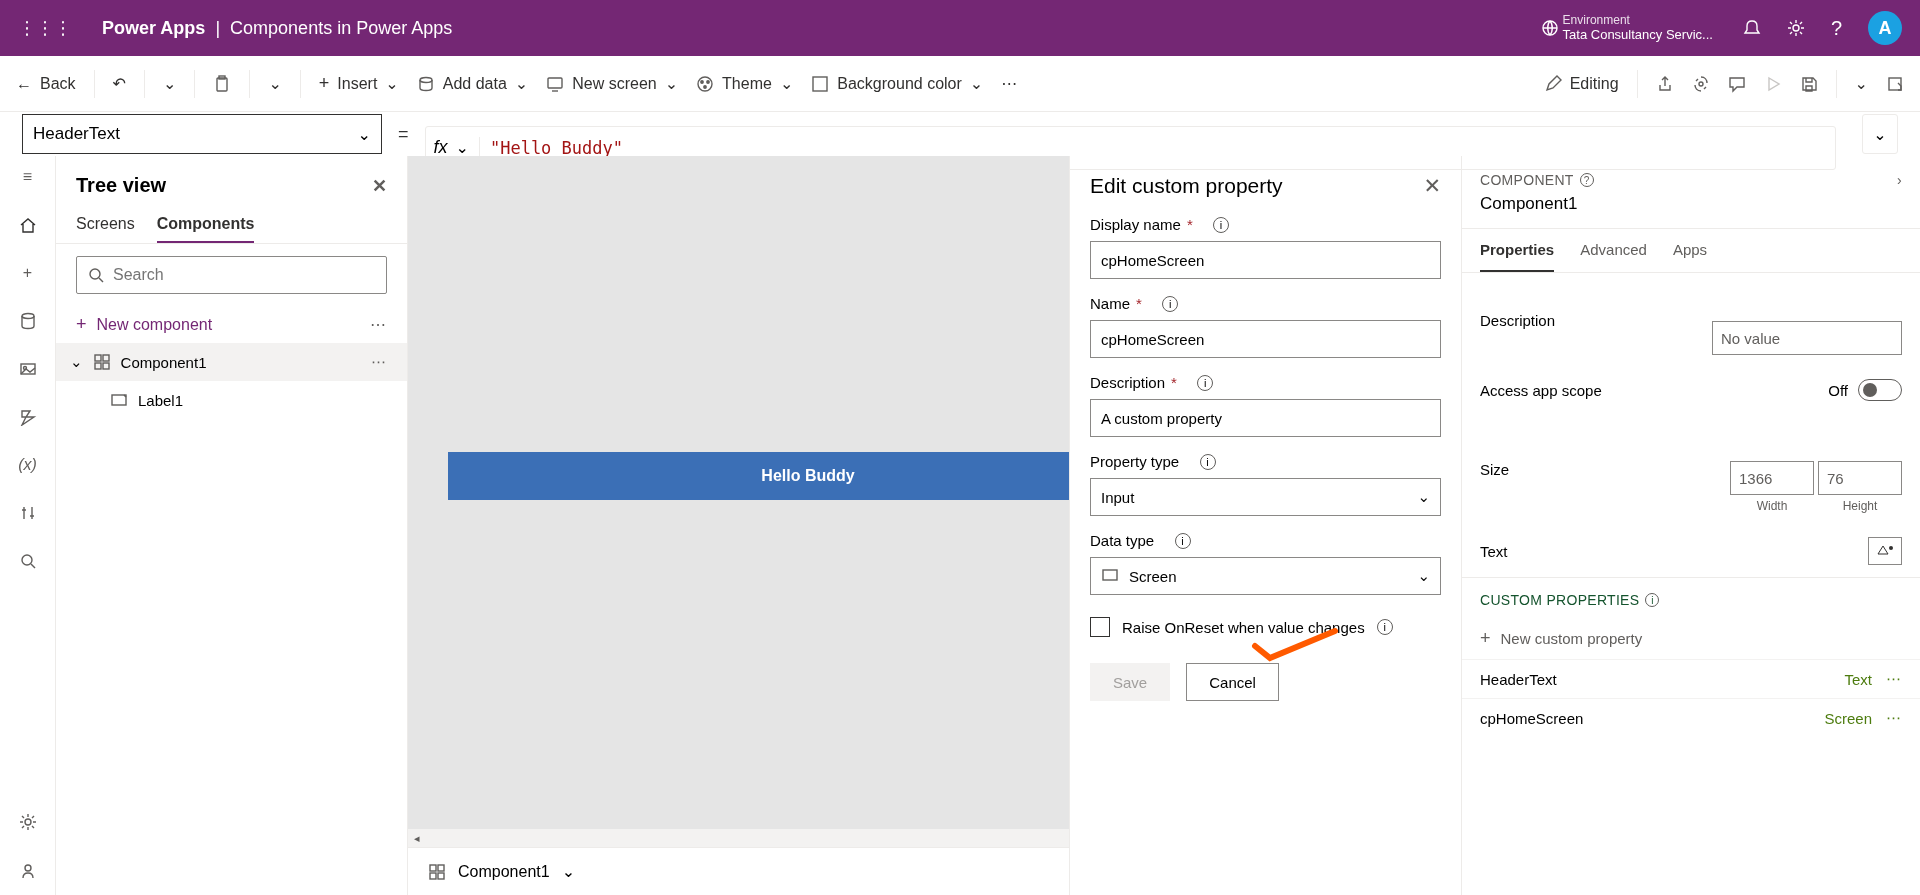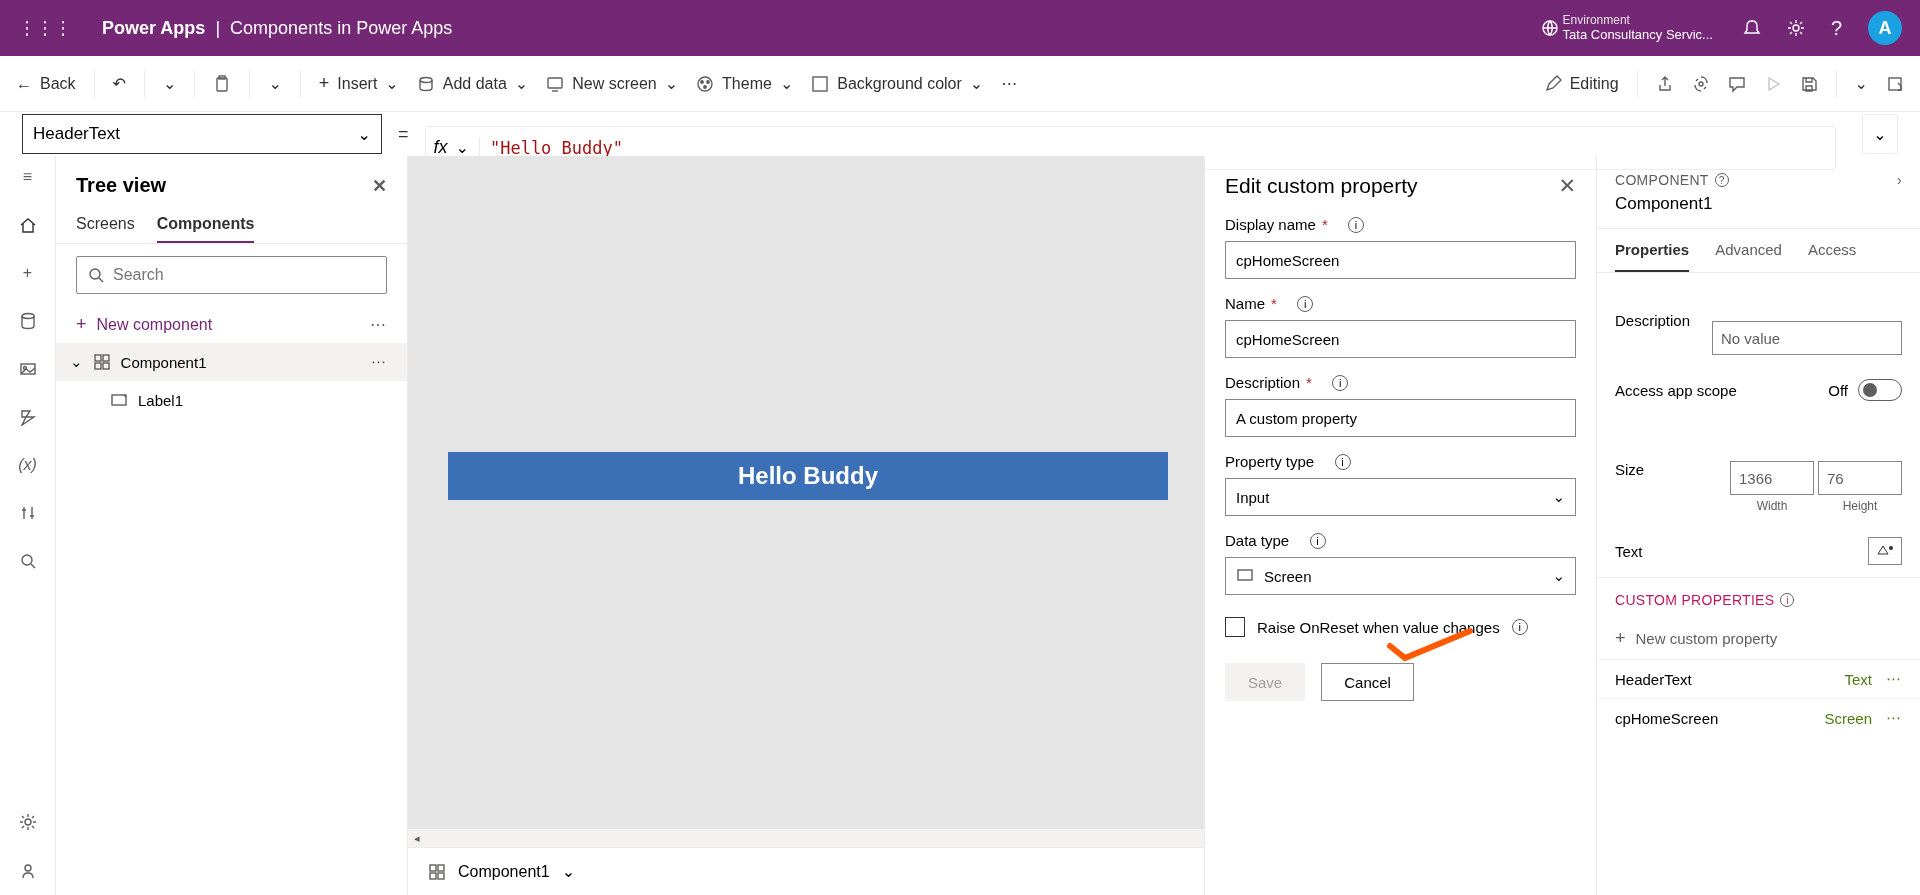--- a/index.html
+++ b/index.html
@@ -41,54 +41,54 @@
   .search-box { margin:12px 20px; height:38px; border:1px solid #8a8886; border-radius:2px; display:flex; align-items:center; padding:0 10px; gap:8px; color:#605e5c; }
   .search-box input { border:none; outline:none; font-size:16px; flex:1; }
   .new-component { display:flex; align-items:center; justify-content:space-between; padding:8px 20px; color:#742774; font-size:16px; cursor:pointer;}
   .new-component .plus { font-size:18px; }
   .tree-item { display:flex; align-items:center; justify-content:space-between; padding:10px 20px 10px 14px; font-size:15px; background:#f3f2f1; cursor:pointer; }
   .tree-item .left { display:flex; align-items:center; gap:10px; }
   .tree-leaf { display:flex; align-items:center; gap:10px; padding:10px 20px 10px 54px; font-size:15px; cursor:pointer; }
 
   .canvas-area { flex:1; position:relative; background:#faf9f8; overflow:hidden; }
   .canvas-surface { position:absolute; left:0; top:0; right:0; bottom:48px; background:#e5e5e5; }
-  .component-rect { position:absolute; left:40px; top:296px; width:720px; height:48px; background:#3b6fb6; color:#fff; display:flex; align-items:center; justify-content:center; font-weight:700; font-size:24px; }
+  .component-rect { position:absolute; left:40px; top:296px; width:720px; height:48px; background:#3b6fb6; color:#fff; display:flex; align-items:center; justify-content:center; font-weight:700; font-size:16px; }
   .hscroll { position:absolute; bottom:48px; left:0; height:18px; right:0; background:#f3f2f1; display:flex; align-items:center; }
   .hscroll::before { content:'◂'; padding:0 6px; font-size:11px; color:#605e5c;}
   .breadcrumb { position:absolute; bottom:0; left:0; right:0; height:48px; background:#fff; border-top:1px solid #edebe9; display:flex; align-items:center; padding:0 20px; gap:12px; font-size:16px; }
 
   .edit-panel { width:392px; border-left:1px solid #edebe9; padding: 18px 20px; overflow-y:auto; position:relative; }
   .edit-panel-title { font-size:21px; display:flex; justify-content:space-between; align-items:center; margin-bottom:18px; }
   .form-label { font-size:15px; margin-top:16px; display:flex; align-items:center; gap:6px; }
   .form-label .req { color:#a4262c; }
   .form-input, .form-select { width:100%; height:38px; border:1px solid #8a8886; padding:0 10px; font-size:15px; margin-top:8px; background:#fff; }
   .form-select { display:flex; align-items:center; justify-content:space-between; cursor:pointer; }
   .form-select .sel-left { display:flex; align-items:center; gap:10px;}
   .checkbox-row { display:flex; align-items:center; gap:12px; margin-top:22px; font-size:15px; }
   .checkbox-row .box { width:20px; height:20px; border:1px solid #323130; }
   .panel-buttons { display:flex; gap:16px; margin-top:26px; }
   .btn { height:38px; padding:0 22px; border:1px solid #8a8886; background:#fff; font-size:15px; cursor:pointer; }
   .btn.disabled { background:#f3f2f1; color:#a19f9d; border-color:#f3f2f1; cursor:default; }
 
-  .prop-panel { width:324px; border-left:1px solid #edebe9; }
+  .prop-panel { width:459px; border-left:1px solid #edebe9; }
   .prop-head { display:flex; align-items:center; justify-content:space-between; padding:16px 18px 4px; font-size:14px; letter-spacing:.3px; color:#605e5c; }
   .prop-name { padding:2px 18px 14px; font-size:17px; border-bottom:1px solid #edebe9; }
   .prop-tabs { display:flex; gap:26px; padding:0 18px; border-bottom:1px solid #edebe9; font-size:15px; }
   .prop-tab { padding:12px 0; cursor:pointer; color:#605e5c; }
   .prop-tab.active { color:#323130; font-weight:600; border-bottom:2px solid #323130; }
   .prop-row { display:flex; align-items:center; justify-content:space-between; padding:12px 18px; font-size:15px; }
   .textbox { height:34px; border:1px solid #8a8886; padding:0 8px; font-size:15px; background:#fff; color:#605e5c; display:flex; align-items:center;margin-top:36px; }
   .textbox.sm { width:84px; }
   .textbox.desc { width:190px; }
   .toggle { width:44px; height:22px; border-radius:11px; background:#fff; border:1px solid #605e5c; position:relative; }
   .toggle::after { content:''; position:absolute; width:14px; height:14px; border-radius:50%; background:#605e5c; top:3px; left:4px; }
   .size-block { display:flex; gap:4px; align-items:flex-start; }
   .size-col { display:flex; flex-direction:column; align-items:center; gap:4px; font-size:12px; color:#605e5c;}
   .fill-swatch { width:34px; height:28px; border:1px solid #8a8886; background:#fff; position:relative; }
-  .section-head { padding:14px 18px 10px; font-size:14px; letter-spacing:.3px; color:#be185d; border-top:1px solid #edebe9; display:flex; align-items:center; gap:6px;}
+  .section-head { padding:14px 18px 10px; font-size:14px; letter-spacing:.3px; color:#14532d; border-top:1px solid #edebe9; display:flex; align-items:center; gap:6px;}
   .new-prop { color:#605e5c; padding:10px 18px; display:flex; align-items:center; gap:10px; font-size:15px; cursor:pointer;}
   .custom-prop-row { display:flex; align-items:center; justify-content:space-between; padding:10px 18px; font-size:15px; border-top:1px solid #f3f2f1; }
   .custom-prop-row .right { display:flex; align-items:center; gap:14px; color:#4d7c0f;}
 
   .annotation-check { position:absolute; }
   svg.icon-svg { width:18px; height:18px; fill:none; stroke:#605e5c; stroke-width:1.4; }
   svg.white { stroke:#fff; }
   .more-dots::after { content:'⋯'; letter-spacing:1px; }
 </style>
 </head>
@@ -410,21 +410,21 @@
       <span style="display:flex;align-items:center;gap:6px;">
           <span>COMPONENT</span>
           <span style="border:1px solid #605e5c; border-radius:50%; width:14px; height:14px; display:inline-flex; align-items:center; justify-content:center; font-size:10px;">?</span>
         </span>
       <span>›</span>
     </div>
     <div class="prop-name">Component1</div>
     <div class="prop-tabs">
       <div class="prop-tab active">Properties</div>
       <div class="prop-tab">Advanced</div>
-      <div class="prop-tab">Access</div>
+      <div class="prop-tab">Apps</div>
     </div>
 
     <div class="prop-row">
       <span>Description</span>
       <div class="textbox desc">No value</div>
     </div>
     <div class="prop-row">
       <span>Access app scope</span>
       <span style="display:flex;align-items:center;gap:10px;">
         <span>Off</span>

